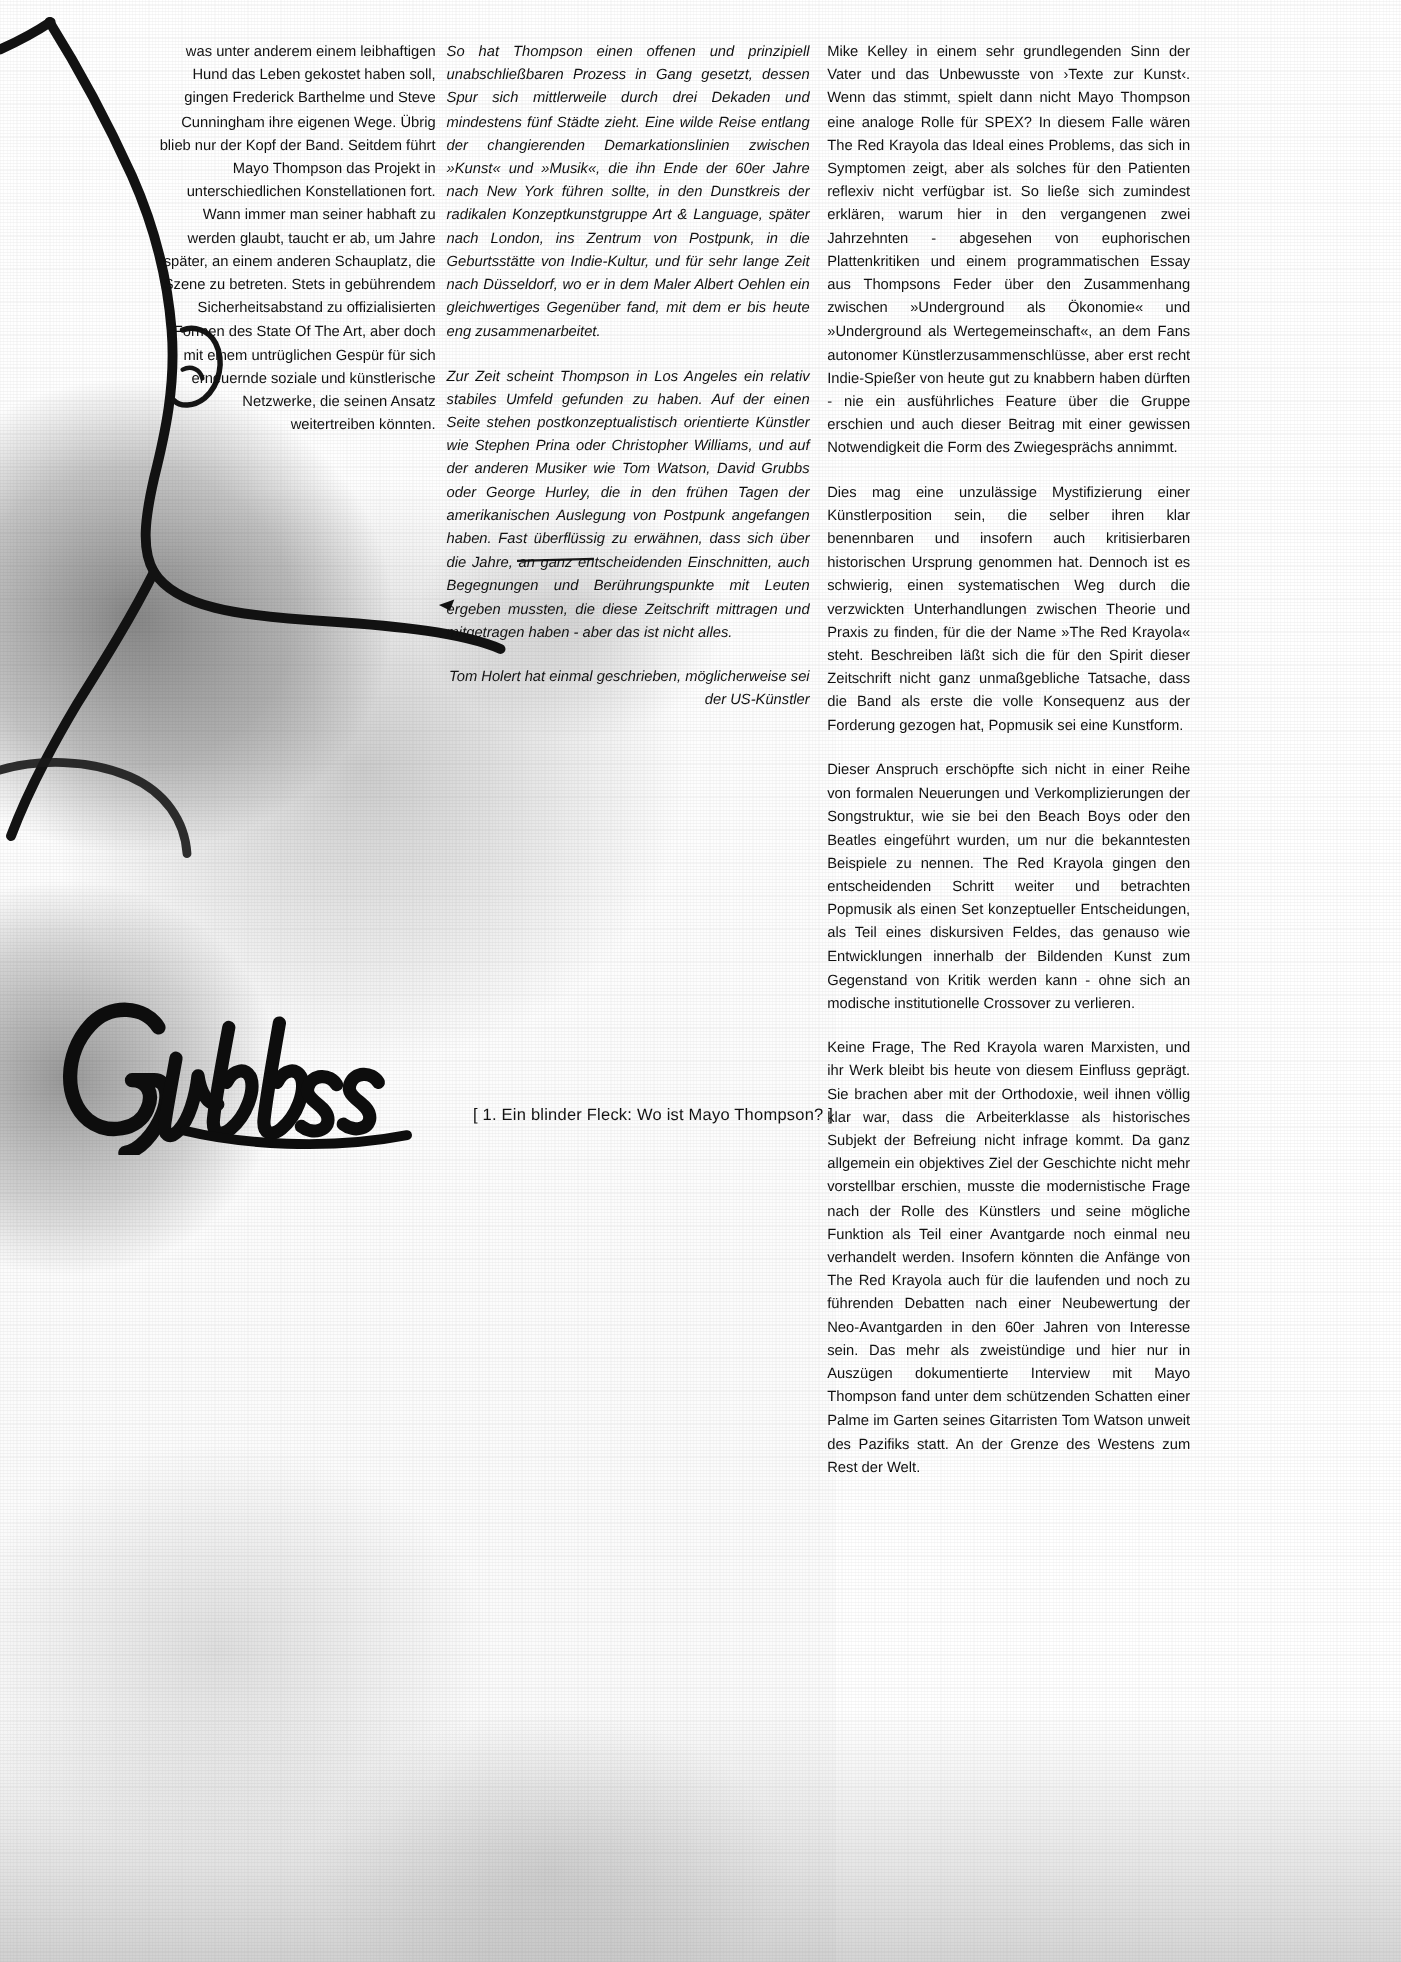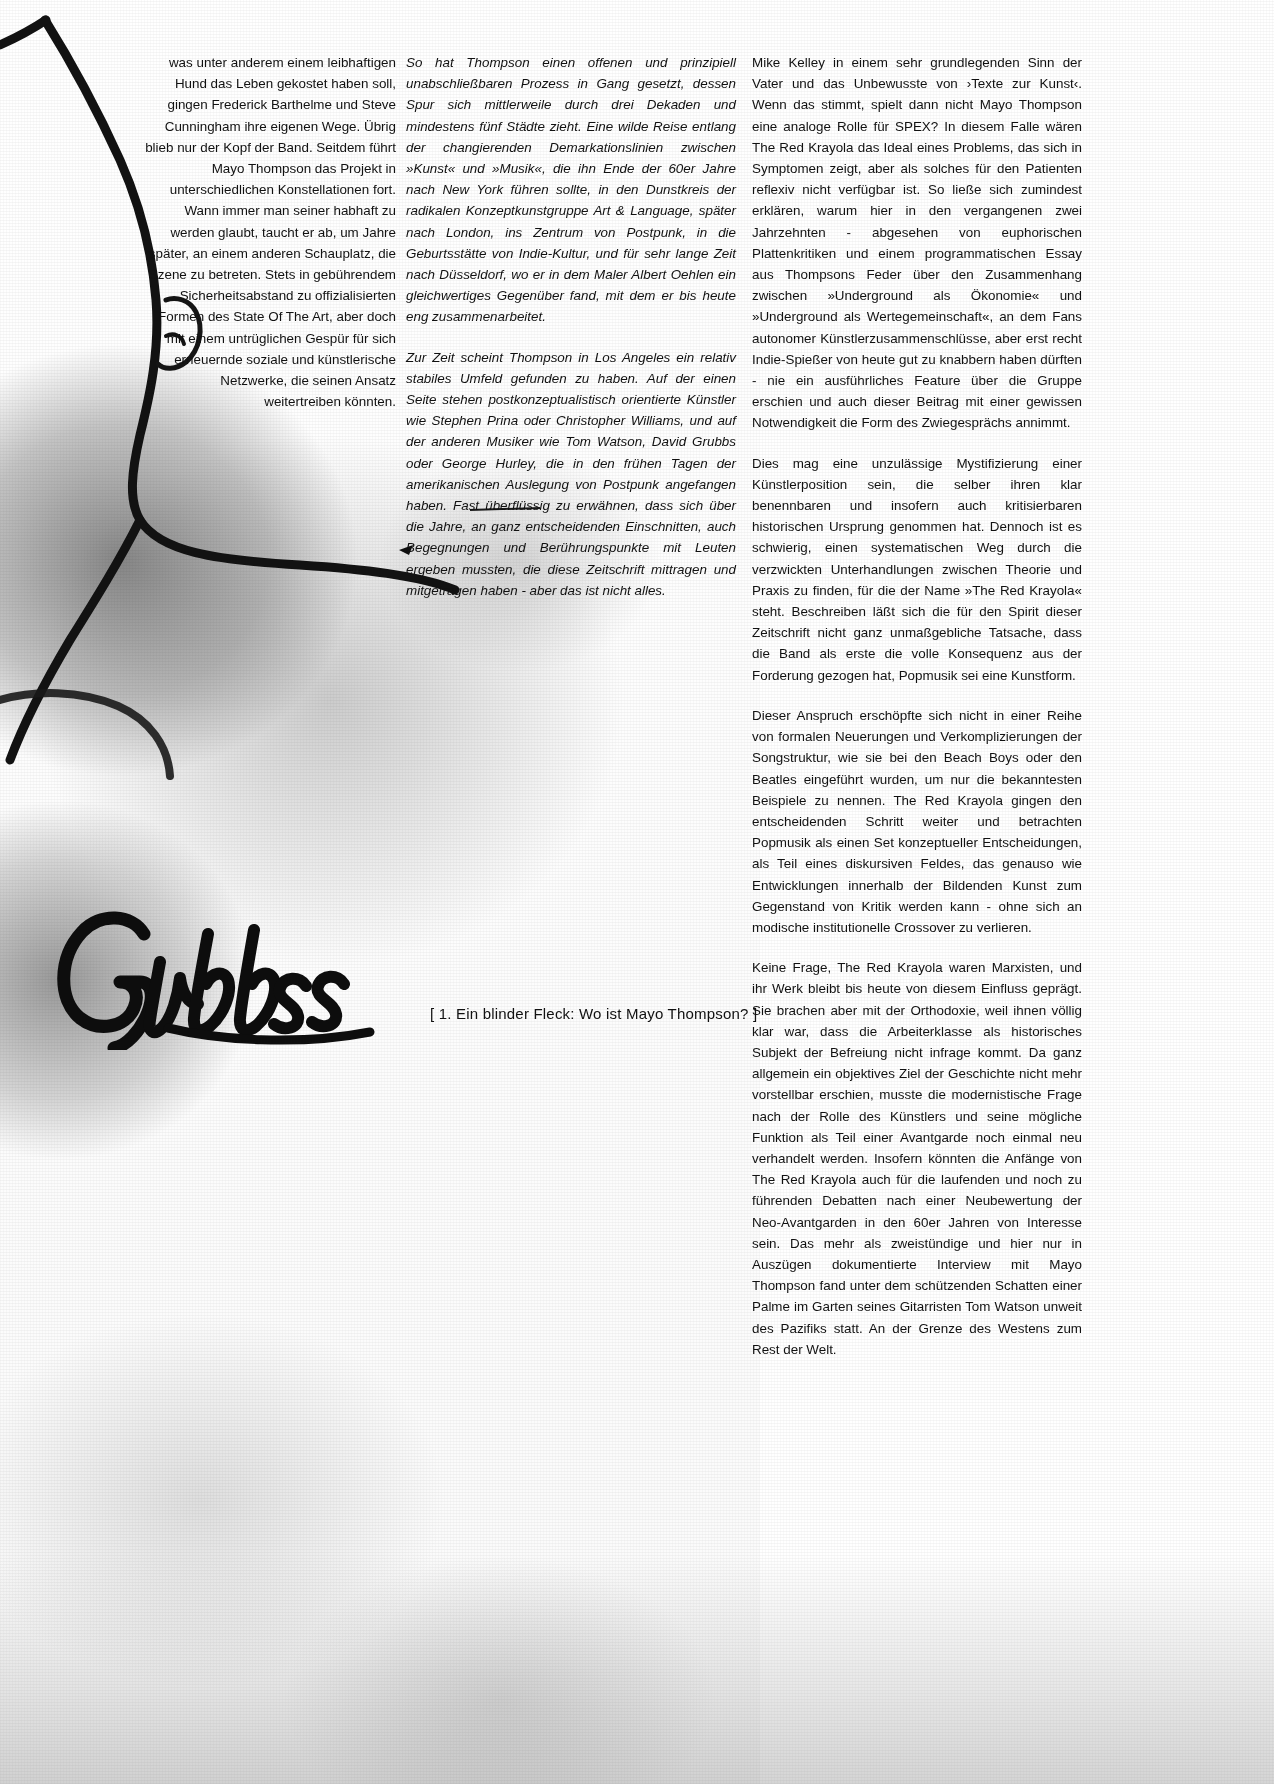--- a/index.html
+++ b/index.html
@@ -64,21 +64,21 @@
     position: absolute;
     left: 48px;
     top: 900px;
     width: 400px;
     height: 150px;
   }
 
   
   .col {
     position: absolute;
-    top: 52px;
+    top: 36px;
     font-size: 13.4px;
     line-height: 21.2px;
     color: #111;
     text-align: justify;
     -webkit-hyphens: manual;
     hyphens: manual;
   }
   .col p { margin: 0 0 19px 0; }
   .col-1 {
     left: 142px;
@@ -159,20 +159,21 @@
     </g>
   </svg>
 
   <div class="col col-1">
     <p>was unter anderem einem leibhaftigen Hund das Leben gekostet haben soll, gingen Frederick Barthelme und Steve Cunningham ihre eigenen Wege. Übrig blieb nur der Kopf der Band. Seitdem führt Mayo Thompson das Projekt in unterschiedlichen Konstellationen fort. Wann immer man seiner habhaft zu werden glaubt, taucht er ab, um Jahre später, an einem anderen Schauplatz, die Szene zu betreten. Stets in gebührendem Sicherheitsabstand zu offizialisierten Formen des State Of The Art, aber doch mit einem untrüglichen Gespür für sich erneuernde soziale und künstlerische Netzwerke, die seinen Ansatz weitertreiben könnten.</p>
   </div>
 
   <div class="col col-2">
     <p>So hat Thompson einen offenen und prinzipiell unabschließbaren Prozess in Gang gesetzt, dessen Spur sich mittlerweile durch drei Dekaden und mindestens fünf Städte zieht. Eine wilde Reise entlang der changierenden Demarkationslinien zwischen »Kunst« und »Musik«, die ihn Ende der 60er Jahre nach New York führen sollte, in den Dunstkreis der radikalen Konzeptkunstgruppe Art &amp; Language, später nach London, ins Zentrum von Postpunk, in die Geburtsstätte von Indie-Kultur, und für sehr lange Zeit nach Düsseldorf, wo er in dem Maler Albert Oehlen ein gleichwertiges Gegenüber fand, mit dem er bis heute eng zusammenarbeitet.</p>
     <p>Zur Zeit scheint Thompson in Los Angeles ein relativ stabiles Umfeld gefunden zu haben. Auf der einen Seite stehen postkonzeptualistisch orientierte Künstler wie Stephen Prina oder Christopher Williams, und auf der anderen Musiker wie Tom Watson, David Grubbs oder George Hurley, die in den frühen Tagen der amerikanischen Auslegung von Postpunk angefangen haben. Fast überflüssig zu erwähnen, dass sich über die Jahre, an ganz entscheidenden Einschnitten, auch Begegnungen und Berührungspunkte mit Leuten ergeben mussten, die diese Zeitschrift mittragen und mitgetragen haben - aber das ist nicht alles.</p>
+    <p class="tight">Tom Holert hat einmal geschrieben, möglicherweise sei der US-Künstler</p>
   </div>
 
   <div class="col col-3">
     <p>Mike Kelley in einem sehr grundlegenden Sinn der Vater und das Unbewusste von ›Texte zur Kunst‹. Wenn das stimmt, spielt dann nicht Mayo Thompson eine analoge Rolle für SPEX? In diesem Falle wären The Red Krayola das Ideal eines Problems, das sich in Symptomen zeigt, aber als solches für den Patienten reflexiv nicht verfügbar ist. So ließe sich zumindest erklären, warum hier in den vergangenen zwei Jahrzehnten - abgesehen von euphorischen Plattenkritiken und einem programmatischen Essay aus Thompsons Feder über den Zusammenhang zwischen »Underground als Ökonomie« und »Underground als Wertegemeinschaft«, an dem Fans autonomer Künstlerzusammenschlüsse, aber erst recht Indie-Spießer von heute gut zu knabbern haben dürften - nie ein ausführliches Feature über die Gruppe erschien und auch dieser Beitrag mit einer gewissen Notwendigkeit die Form des Zwiegesprächs annimmt.</p>
     <p>Dies mag eine unzulässige Mystifizierung einer Künstlerposition sein, die selber ihren klar benennbaren und insofern auch kritisierbaren historischen Ursprung genommen hat. Dennoch ist es schwierig, einen systematischen Weg durch die verzwickten Unterhandlungen zwischen Theorie und Praxis zu finden, für die der Name »The Red Krayola« steht. Beschreiben läßt sich die für den Spirit dieser Zeitschrift nicht ganz unmaßgebliche Tatsache, dass die Band als erste die volle Konsequenz aus der Forderung gezogen hat, Popmusik sei eine Kunstform.</p>
     <p>Dieser Anspruch erschöpfte sich nicht in einer Reihe von formalen Neuerungen und Verkomplizierungen der Songstruktur, wie sie bei den Beach Boys oder den Beatles eingeführt wurden, um nur die bekanntesten Beispiele zu nennen. The Red Krayola gingen den entscheidenden Schritt weiter und betrachten Popmusik als einen Set konzeptueller Entscheidungen, als Teil eines diskursiven Feldes, das genauso wie Entwicklungen innerhalb der Bildenden Kunst zum Gegenstand von Kritik werden kann - ohne sich an modische institutionelle Crossover zu verlieren.</p>
     <p class="tail">Keine Frage, The Red Krayola waren Marxisten, und ihr Werk bleibt bis heute von diesem Einfluss geprägt. Sie brachen aber mit der Orthodoxie, weil ihnen völlig klar war, dass die Arbeiterklasse als historisches Subjekt der Befreiung nicht infrage kommt. Da ganz allgemein ein objektives Ziel der Geschichte nicht mehr vorstellbar erschien, musste die modernistische Frage nach der Rolle des Künstlers und seine mögliche Funktion als Teil einer Avantgarde noch einmal neu verhandelt werden. Insofern könnten die Anfänge von The Red Krayola auch für die laufenden und noch zu führenden Debatten nach einer Neubewertung der Neo-Avantgarden in den 60er Jahren von Interesse sein. Das mehr als zweistündige und hier nur in Auszügen dokumentierte Interview mit Mayo Thompson fand unter dem schützenden Schatten einer Palme im Garten seines Gitarristen Tom Watson unweit des Pazifiks statt. An der Grenze des Westens zum Rest der Welt.</p>
   </div>
 
   <div class="caption">[ 1. Ein blinder Fleck: Wo ist Mayo Thompson? ]</div>

